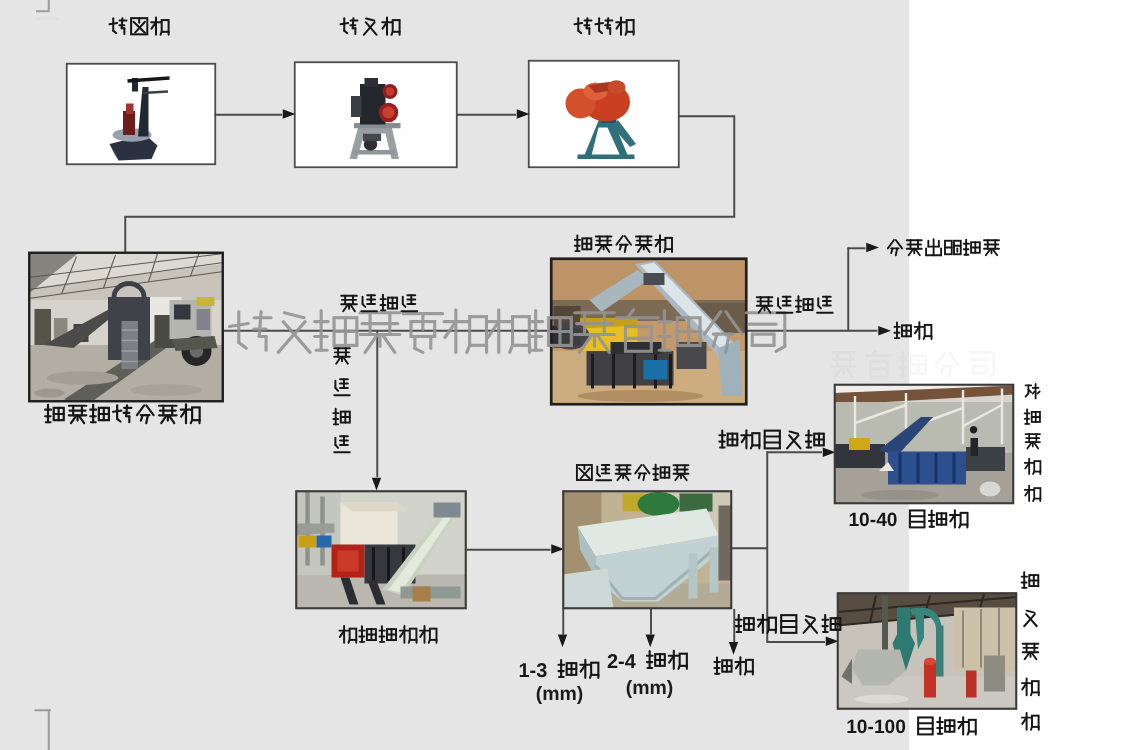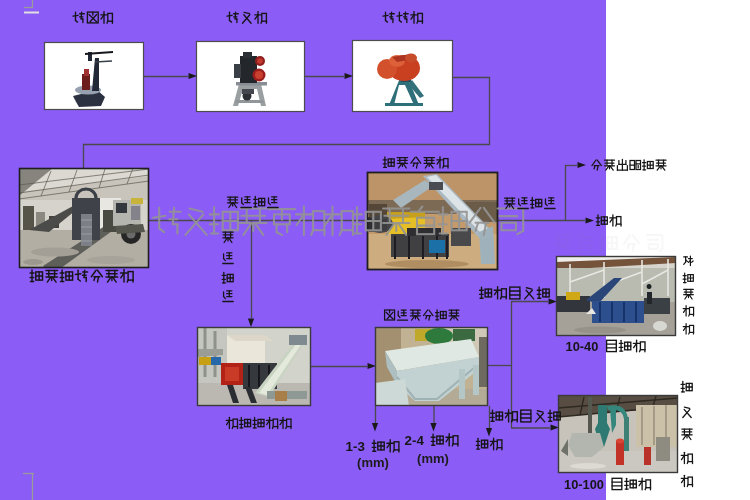--- a/index.html
+++ b/index.html
@@ -1,15 +1,15 @@
 <!DOCTYPE html>
 <html><head><meta charset="utf-8">
 <style>
 html,body{margin:0;padding:0;background:#ffffff;width:750px;height:500px;overflow:hidden;font-family:"Liberation Sans",sans-serif;}
-#wrap{position:relative;width:606px;height:500px;background:#8b5cf6;}
+#wrap{position:relative;width:606px;height:500px;background:#e5e5e5;}
 </style></head>
 <body>
 <div id="wrap">
     <svg width="750" height="500" viewBox="0 0 750 500" style="position:absolute;top:0;left:0">
       <defs>
         <filter id="soft" x="-2%" y="-2%" width="104%" height="104%">
           <feGaussianBlur stdDeviation="0.45"></feGaussianBlur>
         </filter>
       </defs>
       <line x1="32.5" y1="0" x2="32.5" y2="7" stroke="#9a9a9a" stroke-width="1.3"></line>

